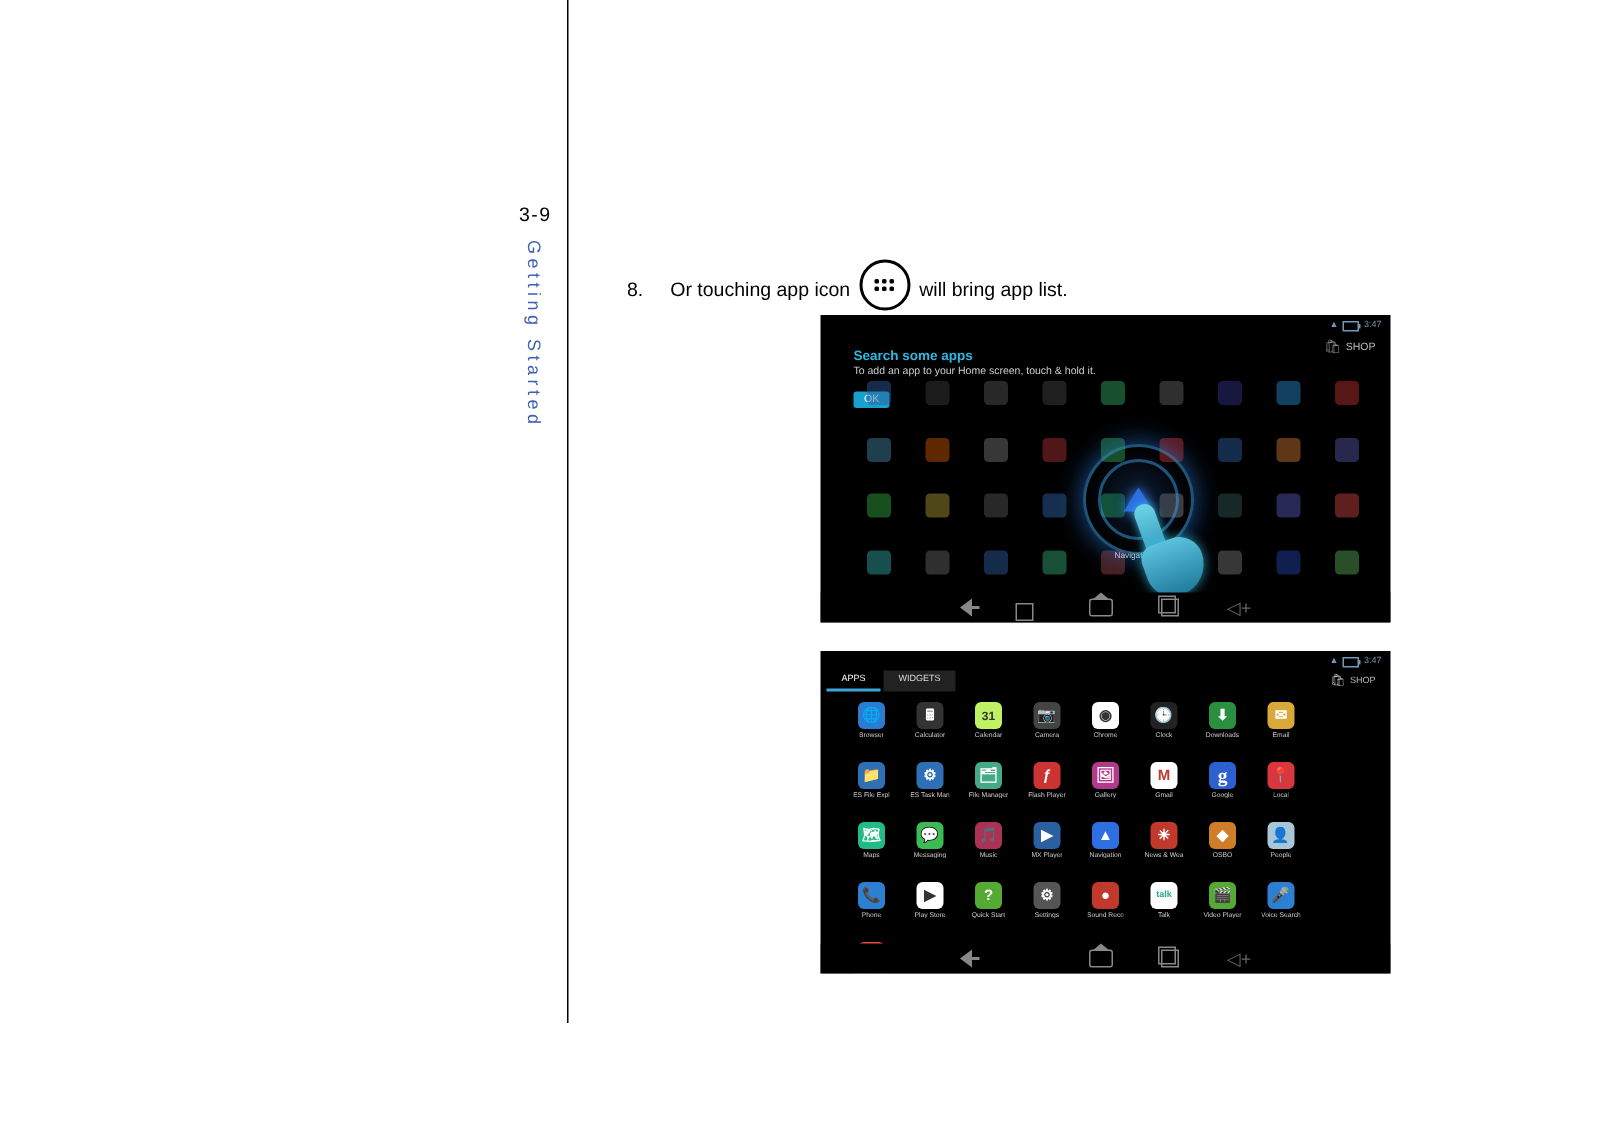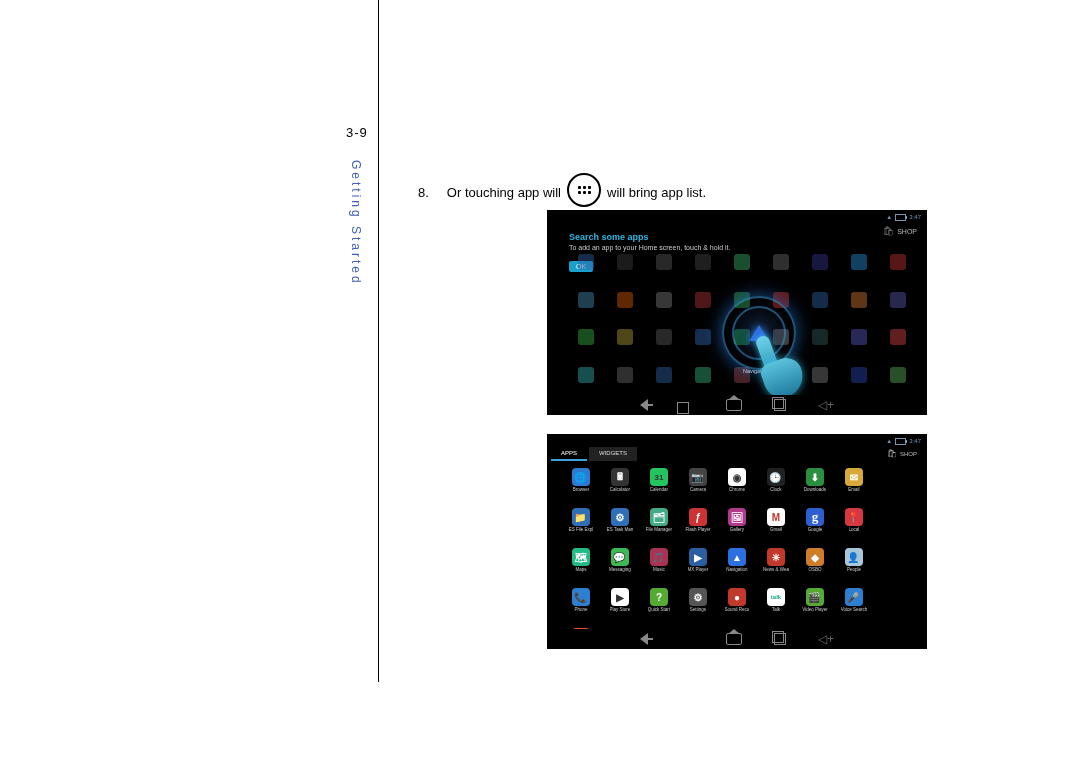--- a/index.html
+++ b/index.html
@@ -20,21 +20,21 @@
     position: absolute;
     left: 378px;
     top: 0;
     width: 0;
     height: 682px;
     border-left: 1px solid #000;
   }
   .page-num {
     position: absolute;
     left: 346px;
-    top: 125px;
+    top: 135px;
     font-size: 13px;
     letter-spacing: 1px;
     color: #000;
   }
   .side-label {
     position: absolute;
     left: 349px;
     top: 160px;
     font-size: 12px;
     letter-spacing: 3px;
@@ -266,21 +266,21 @@
 <div class="page">
 
   <div class="vline"></div>
 
   <div class="page-num">3-9</div>
 
   <div class="side-label">Getting Started</div>
 
   <div class="body-text">
     <span class="num">8.</span>
-    <span>Or touching app will</span>
+    <span>Or touching app icon</span>
     <span class="app-icon-circle">
       <span class="dots">
           <span></span>
           <span></span>
           <span></span>
           <span></span>
           <span></span>
           <span></span>
         </span>
     </span>
@@ -442,21 +442,21 @@
     <div class="s2-grid" id="s2grid">
         <div class="s2-cell">
           <div class="s2-ico" style="background: rgb(43, 123, 209); color: rgb(255, 255, 255);">🌐</div>
           <div class="s2-lbl">Browser</div>
         </div>
         <div class="s2-cell">
           <div class="s2-ico" style="background: rgb(51, 51, 51); color: rgb(255, 255, 255);">🖩</div>
           <div class="s2-lbl">Calculator</div>
         </div>
         <div class="s2-cell">
-          <div class="s2-ico" style="background: #22c55e; color: rgb(51, 51, 51); font-size: 8px;">31</div>
+          <div class="s2-ico" style="background: #bef264; color: rgb(51, 51, 51); font-size: 8px;">31</div>
           <div class="s2-lbl">Calendar</div>
         </div>
         <div class="s2-cell">
           <div class="s2-ico" style="background: rgb(68, 68, 68); color: rgb(255, 255, 255);">📷</div>
           <div class="s2-lbl">Camera</div>
         </div>
         <div class="s2-cell">
           <div class="s2-ico" style="background: rgb(255, 255, 255); color: rgb(51, 51, 51);">◉</div>
           <div class="s2-lbl">Chrome</div>
         </div>

